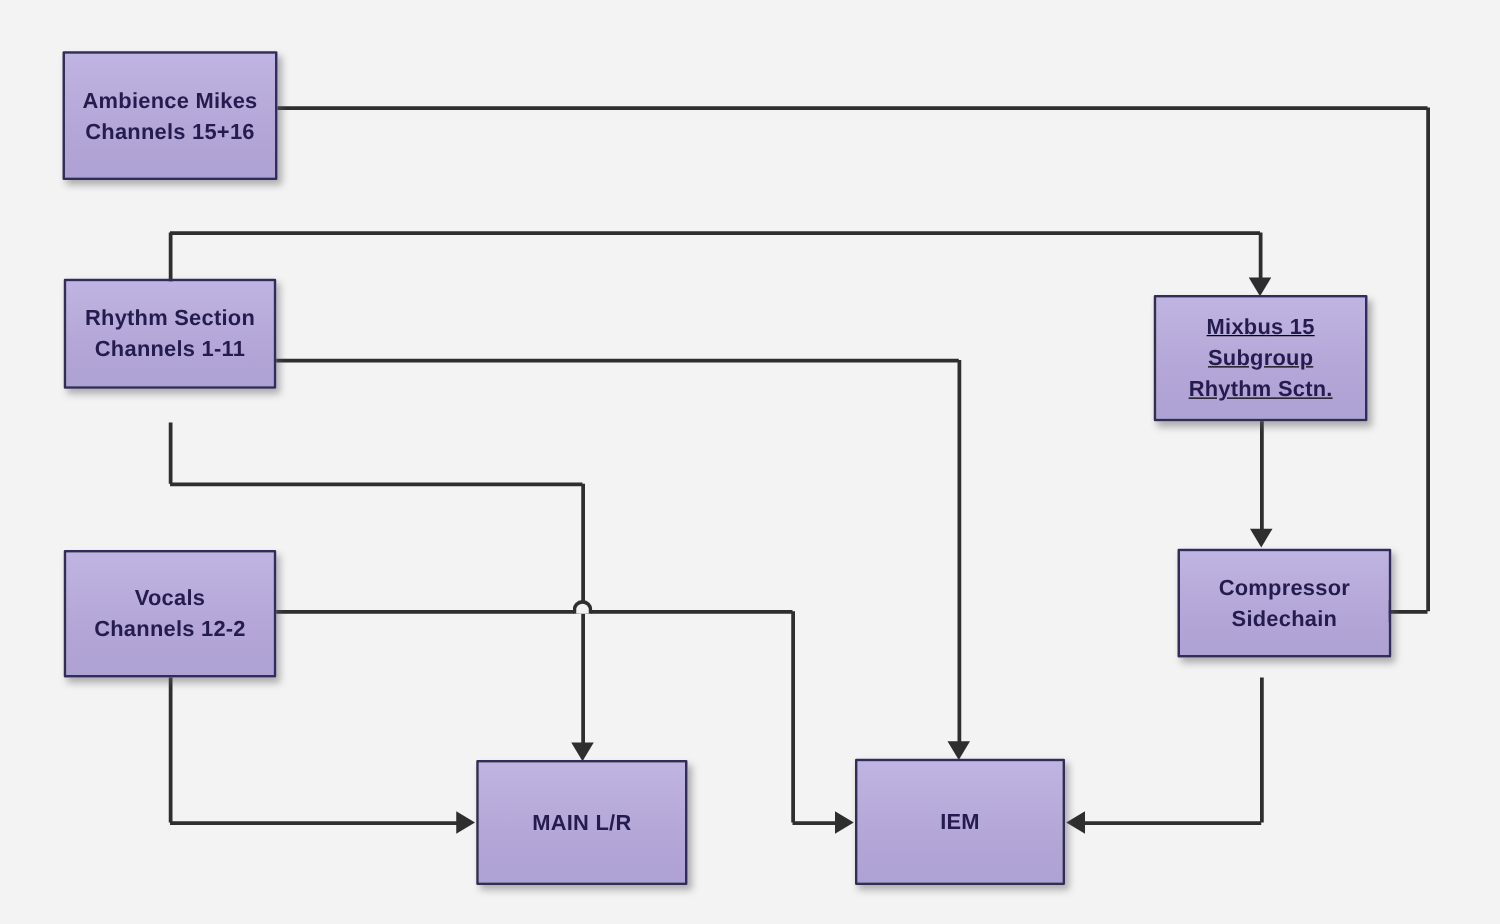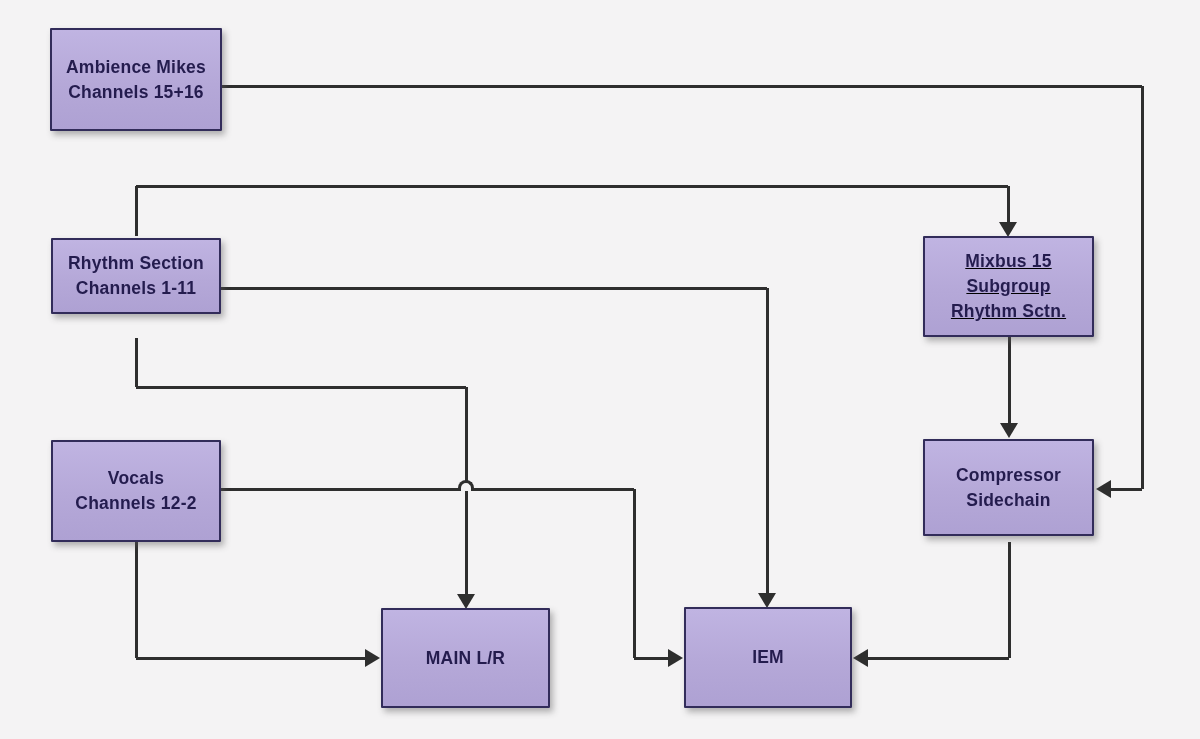--- a/index.html
+++ b/index.html
@@ -87,38 +87,38 @@
       <div class="edge-seg" style="left: 134.5px; top: 542px; width: 3px; height: 116px;"></div>
       <div class="edge-seg" style="left: 136px; top: 656.5px; width: 230px; height: 3px;"></div>
       <div class="arrowhead" style="left: 365px; top: 649px; border-top: 9px solid transparent; border-bottom: 9px solid transparent; border-left: 15px solid rgb(46, 46, 46);"></div>
       <div class="edge-seg" style="left: 1007.5px; top: 337px; width: 3px; height: 87px;"></div>
       <div class="arrowhead" style="left: 1000px; top: 423px; border-left: 9px solid transparent; border-right: 9px solid transparent; border-top: 15px solid rgb(46, 46, 46);"></div>
       <div class="edge-seg" style="left: 1007.5px; top: 542px; width: 3px; height: 116px;"></div>
       <div class="edge-seg" style="left: 867px; top: 656.5px; width: 142px; height: 3px;"></div>
       <div class="arrowhead" style="left: 853px; top: 649px; border-top: 9px solid transparent; border-bottom: 9px solid transparent; border-right: 15px solid rgb(46, 46, 46);"></div>
     </div>
 
-  <div class="node" style="left: 50px; top: 28px; width: 172px; height: 103px;">
+  <div class="node" style="left: 50px; top: 41px; width: 172px; height: 103px;">
     <span class="node-label">Ambience Mikes
 Channels 15+16</span>
   </div>
-  <div class="node" style="left: 51px; top: 238px; width: 170px; height: 76px;">
+  <div class="node" style="left: 51px; top: 223px; width: 170px; height: 88px;">
     <span class="node-label">Rhythm Section
 Channels 1-11</span>
   </div>
   <div class="node" style="left: 51px; top: 440px; width: 170px; height: 102px;">
     <span class="node-label">Vocals
 Channels 12-2</span>
   </div>
   <div class="node" style="left: 923px; top: 236px; width: 171px; height: 101px; text-decoration: underline;">
     <span class="node-label">Mixbus 15
 Subgroup
 Rhythm Sctn.</span>
   </div>
-  <div class="node" style="left: 923px; top: 439px; width: 171px; height: 97px;">
+  <div class="node" style="left: 942px; top: 439px; width: 171px; height: 87px;">
     <span class="node-label">Compressor
 Sidechain</span>
   </div>
   <div class="node" style="left: 381px; top: 608px; width: 169px; height: 100px;">
     <span class="node-label">MAIN L/R</span>
   </div>
   <div class="node" style="left: 684px; top: 607px; width: 168px; height: 101px;">
     <span class="node-label">IEM</span>
   </div>
 </div>

